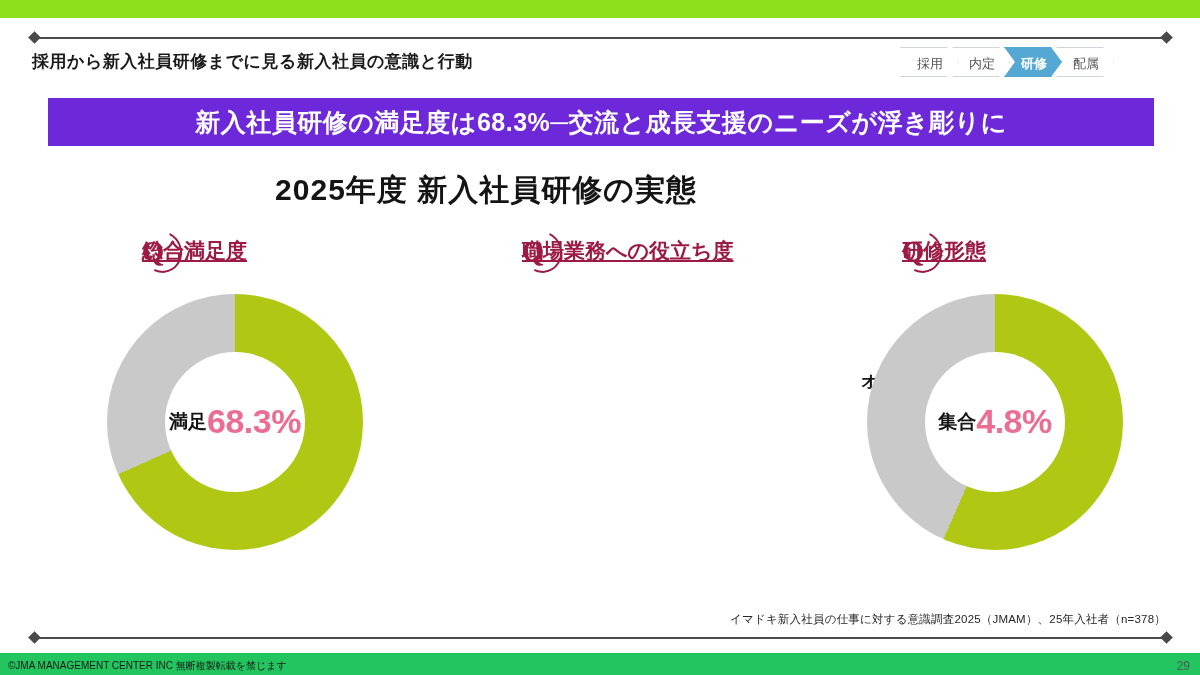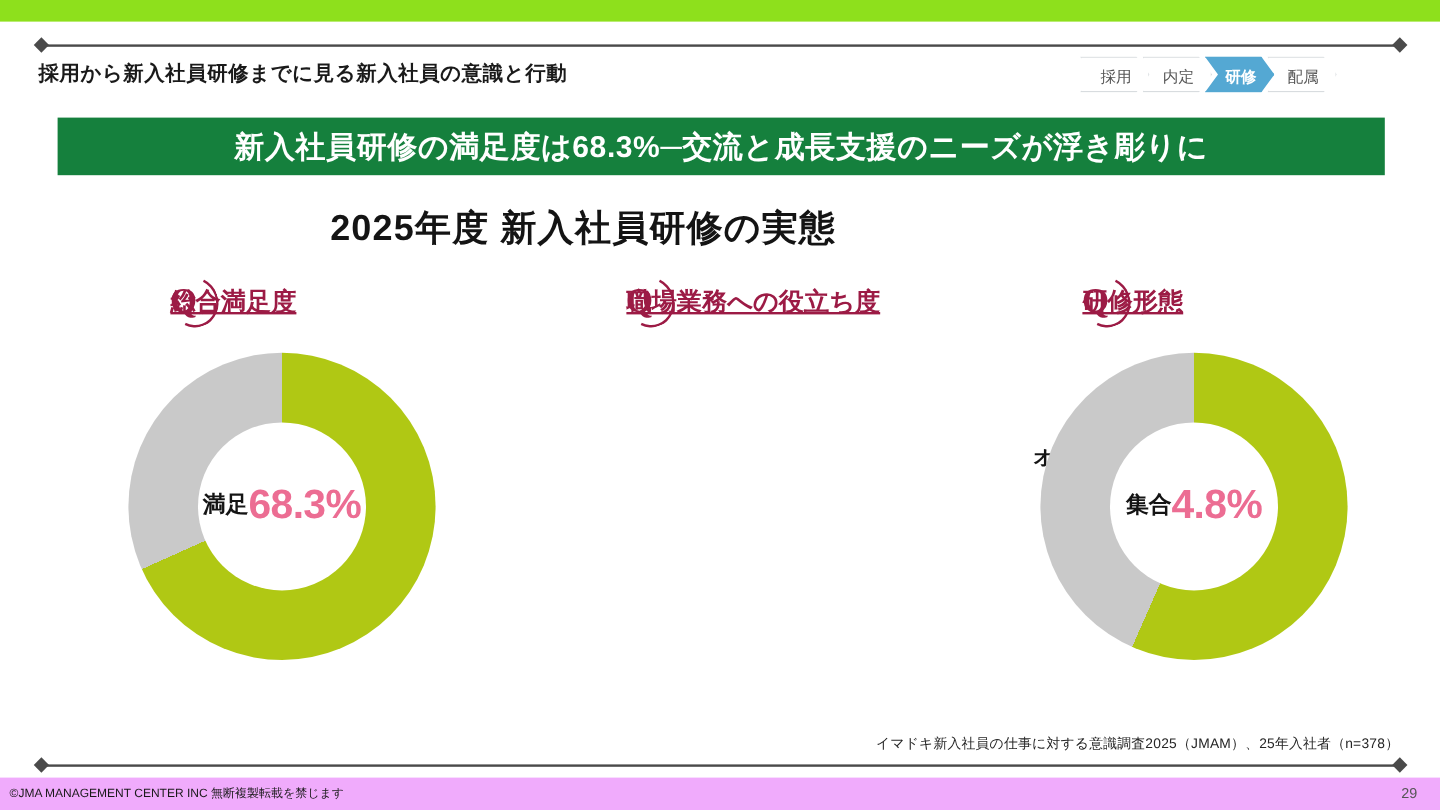--- a/index.html
+++ b/index.html
@@ -72,21 +72,21 @@
     background: #54a8d3;
     color: #ffffff;
     border-color: #54a8d3;
     font-weight: bold;
   }
 
   
   .banner {
     position: absolute; left: 48px; top: 98px;
     width: 1106px; height: 48px;
-    background: #15803d;
+    background: #6d28d9;
     display: flex; align-items: center; justify-content: center;
   }
   .banner-text {
     color: #ffffff;
     font-size: 25px;
     font-weight: bold;
     letter-spacing: 0.5px;
     white-space: nowrap;
   }
 
@@ -213,33 +213,33 @@
     right: 34px; top: 612px;
     font-size: 11.5px;
     color: #262626;
     letter-spacing: 0.2px;
     white-space: nowrap;
   }
 
   
   .footer-bar {
     position: absolute; left: 0; bottom: 0;
-    width: 1200px; height: 27px;
-    background: #f0abfc;
+    width: 1200px; height: 22px;
+    background: #22c55e;
   }
   .footer-text {
     position: absolute;
     left: 8px; top: 6px;
     font-size: 10px;
     color: #1a1a1a;
     white-space: nowrap;
   }
   .page-num {
     position: absolute;
-    right: 19px; top: 6px;
+    right: 10px; top: 6px;
     font-size: 12px;
     color: #555555;
   }
 </style>
 </head>
 <body>
 
 <div id="slide">
 
   <div class="top-bar"></div>

